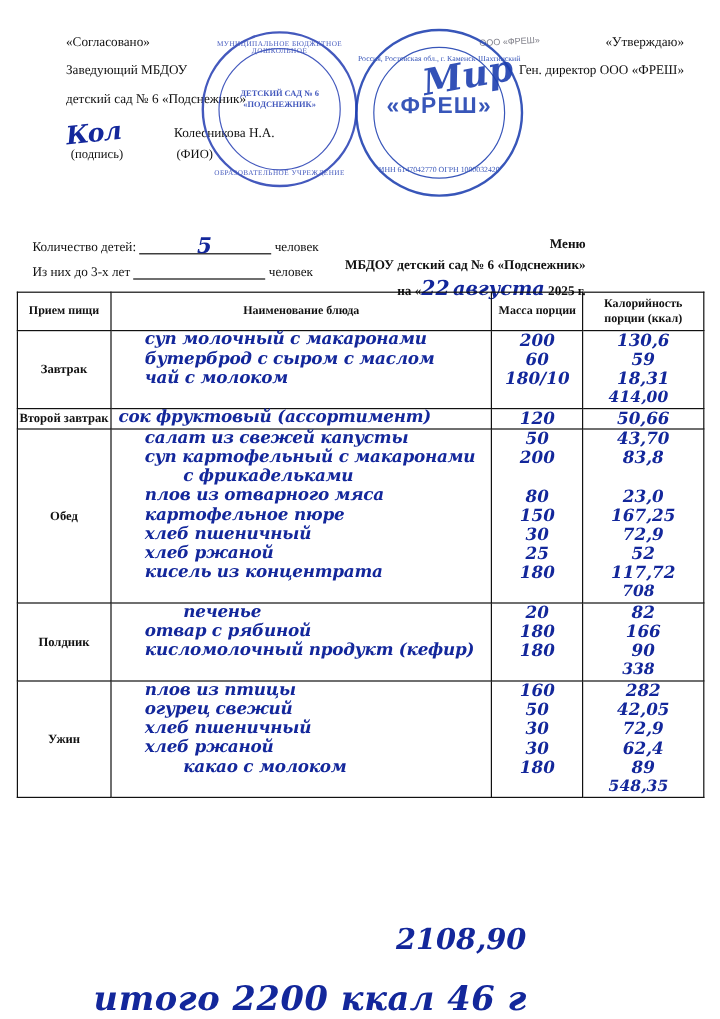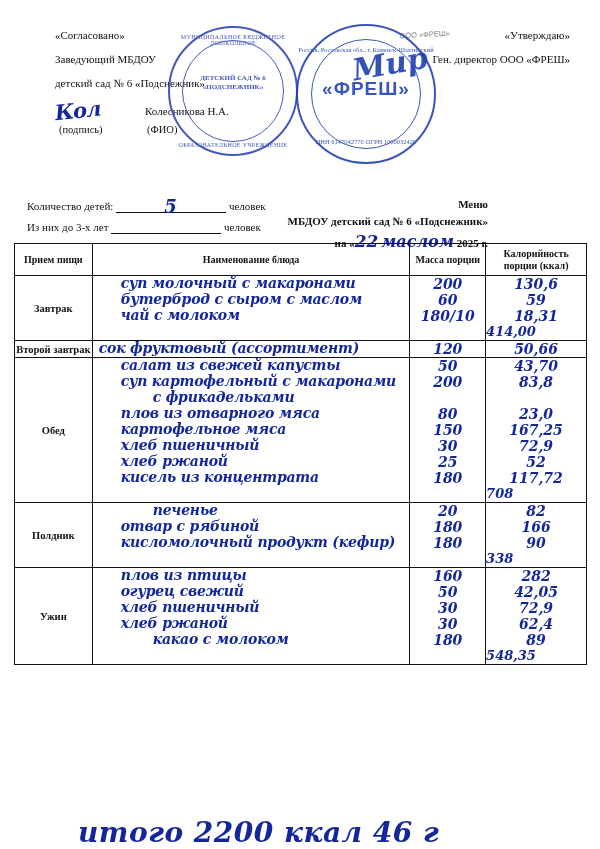--- a/index.html
+++ b/index.html
@@ -328,21 +328,21 @@
     line-height: 16px;
     height: 16px;
     position: relative;
   }
   .subtotal {
     font-family: "DejaVu Serif", serif;
     font-style: italic;
     font-weight: bold;
     color: #13279b;
     font-size: 13px;
-    text-align: left;
+    text-align: center;
     padding-right: 8px;
     height: 16px;
     line-height: 16px;
   }
 
   
   .total-hand {
     position: absolute;
     left: 78px;
     top: 816px;
@@ -404,21 +404,21 @@
     <div class="big">«ФРЕШ»</div>
     <div class="t-bot">ИНН 6147042770  ОГРН 1000032420</div>
   </div>
 
   <div class="stamp-sig-big">Мир</div>
 
   <div class="title-block">
     <span class="t-menu">Меню</span>
     <span class="t-org">МБДОУ детский сад № 6 «Подснежник»</span>
     <span class="t-date">
-      <span>на «</span><span class="date-day">22</span>&nbsp;<span class="date-hand">маслом</span>&nbsp;<span>2025 г.</span>
+      <span>на «</span><span class="date-day">22</span>&nbsp;<span class="date-hand">августа</span>&nbsp;<span>2025 г.</span>
     </span>
   </div>
 
   <div class="counts">
     <span class="ln">
       <span>Количество детей:</span>
       <span class="ul" style="width:110px;">
         <span class="count-hand">5</span>
       </span>
       <span>человек</span>
@@ -505,21 +505,21 @@
               <div class="hrow">
                 <span class="txt ind">суп картофельный с макаронами</span>
               </div>
               <div class="hrow">
                 <span class="txt ind2">с фрикадельками</span>
               </div>
               <div class="hrow">
                 <span class="txt ind">плов из отварного мяса</span>
               </div>
               <div class="hrow">
-                <span class="txt ind">картофельное мяса</span>
+                <span class="txt ind">картофельное пюре</span>
               </div>
               <div class="hrow">
                 <span class="txt ind">хлеб пшеничный</span>
               </div>
               <div class="hrow">
                 <span class="txt ind">хлеб ржаной</span>
               </div>
               <div class="hrow">
                 <span class="txt ind">кисель из концентрата</span>
               </div>
@@ -626,14 +626,15 @@
               <div class="num">62,4</div>
               <div class="num">89</div>
               <div class="subtotal">548,35</div>
             </div>
           </td>
         </tr>
       </tbody>
   </table>
 
   <div class="total-hand">итого 2200 ккал 46 г</div>
+  <div class="total-val">2108,90</div>
 
 </div>
 
 </body></html>

